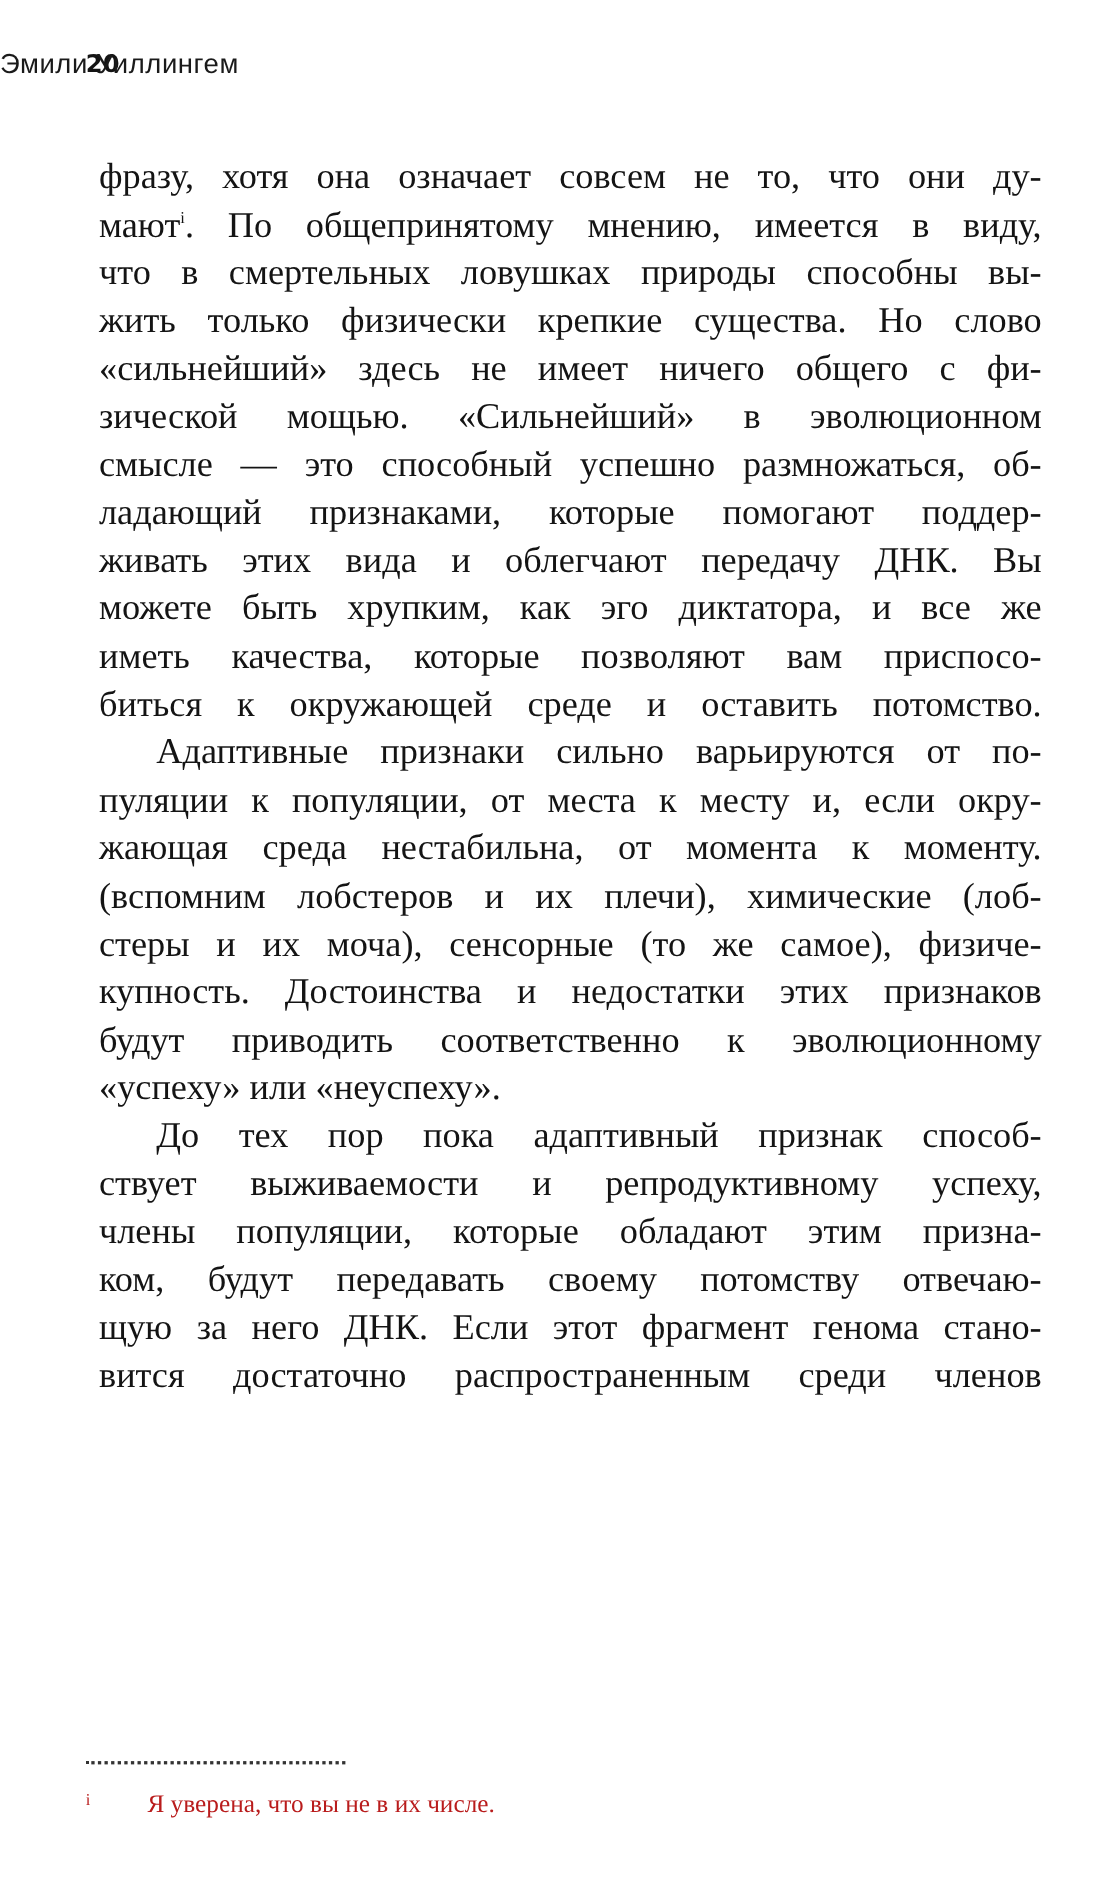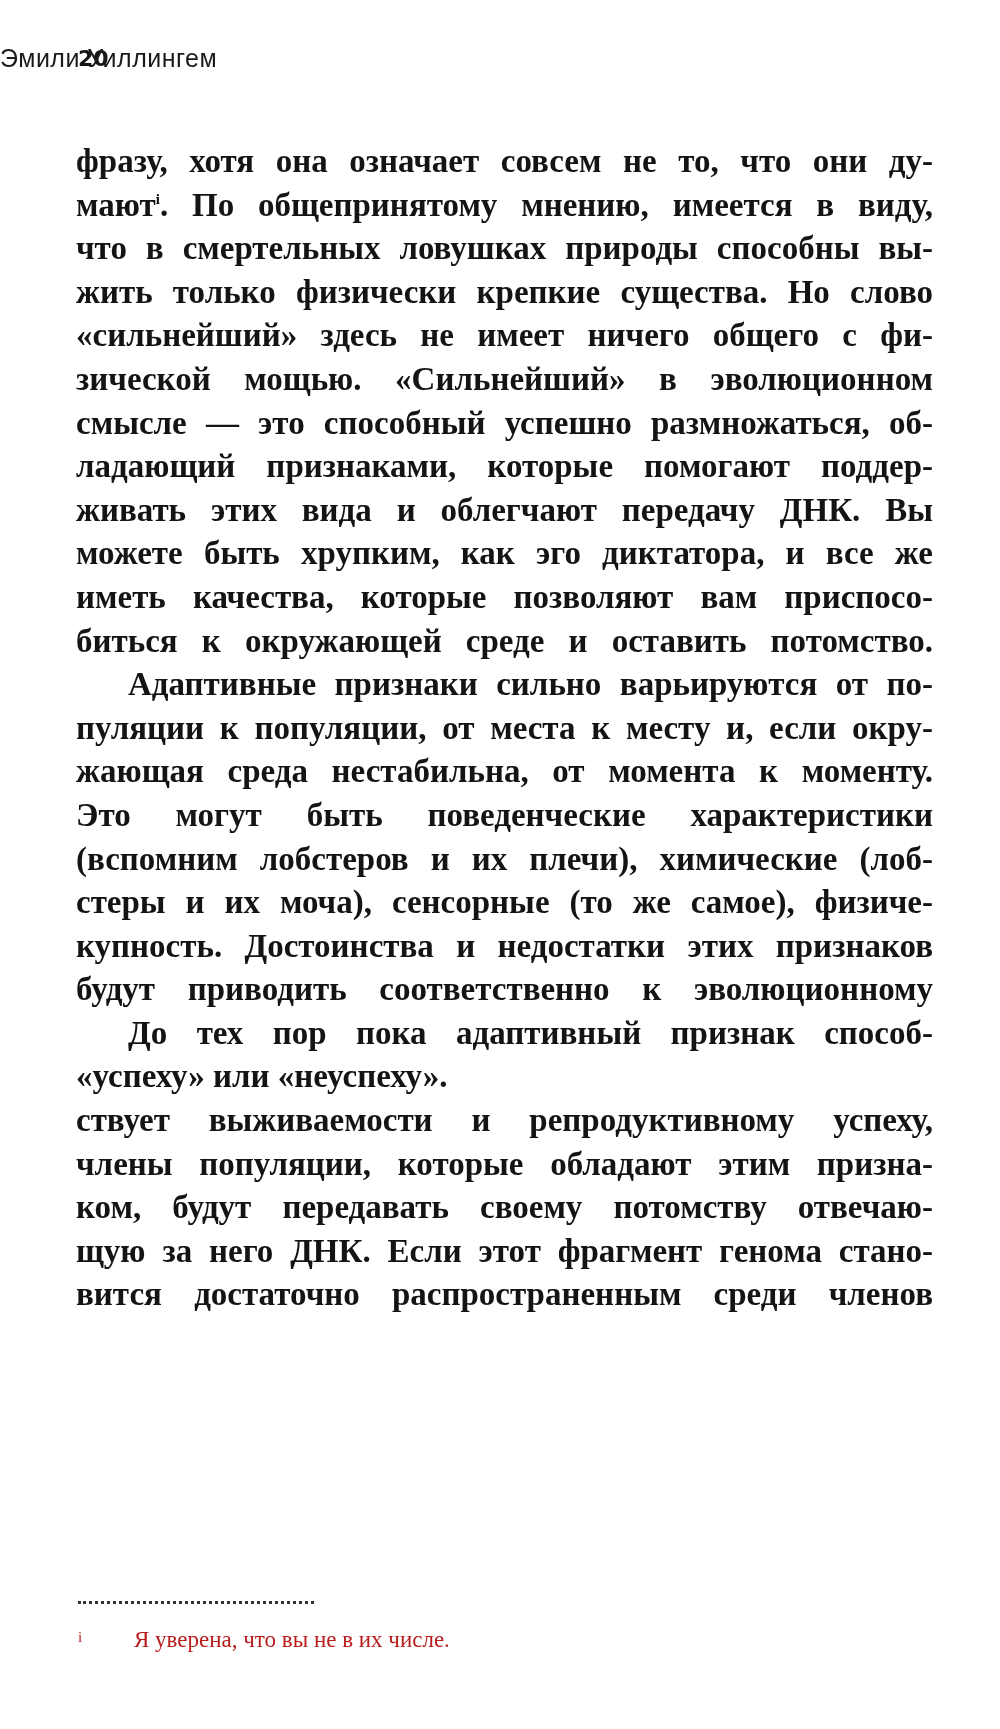--- a/index.html
+++ b/index.html
@@ -28,24 +28,23 @@
       left: 0;
       width: 1000px;
       top: 44px;
       font-family: "Liberation Sans", sans-serif;
       font-size: 25px;
       letter-spacing: 0.5px;
       color: #1a1a1a;
     }
     .body-text {
       position: absolute;
-      left: 76px;
+      left: 90px;
       top: 140px;
       width: 857px;
-      font-weight: bold;
     }
     .line {
       display: block;
       height: 43.6px;
       line-height: 43.6px;
       font-family: "Liberation Serif", serif;
       font-size: 33px;
       white-space: nowrap;
       text-align: justify;
       text-align-last: justify;
@@ -102,27 +101,26 @@
   <span class="line">зической мощью. «Сильнейший» в эволюционном</span>
   <span class="line">смысле — это способный успешно размножаться, об-</span>
   <span class="line">ладающий признаками, которые помогают поддер-</span>
   <span class="line">живать этих вида и облегчают передачу ДНК. Вы</span>
   <span class="line">можете быть хрупким, как эго диктатора, и все же</span>
   <span class="line">иметь качества, которые позволяют вам приспосо-</span>
   <span class="line">биться к окружающей среде и оставить потомство.</span>
   <span class="line indent">Адаптивные признаки сильно варьируются от по-</span>
   <span class="line">пуляции к популяции, от места к месту и, если окру-</span>
   <span class="line">жающая среда нестабильна, от момента к моменту.</span>
-  <span class="line">Это могут быть поведенческие характеристики</span>
   <span class="line">(вспомним лобстеров и их плечи), химические (лоб-</span>
   <span class="line">стеры и их моча), сенсорные (то же самое), физиче-</span>
   <span class="line">купность. Достоинства и недостатки этих признаков</span>
   <span class="line">будут приводить соответственно к эволюционному</span>
+  <span class="line last">«успеху» или «неуспеху».</span>
   <span class="line indent">До тех пор пока адаптивный признак способ-</span>
-  <span class="line last">«успеху» или «неуспеху».</span>
   <span class="line">ствует выживаемости и репродуктивному успеху,</span>
   <span class="line">члены популяции, которые обладают этим призна-</span>
   <span class="line">ком, будут передавать своему потомству отвечаю-</span>
   <span class="line">щую за него ДНК. Если этот фрагмент генома стано-</span>
   <span class="line">вится достаточно распространенным среди членов</span>
 </div>
 
 <div class="footnote-rule"></div>
 
 <div class="footnote">

